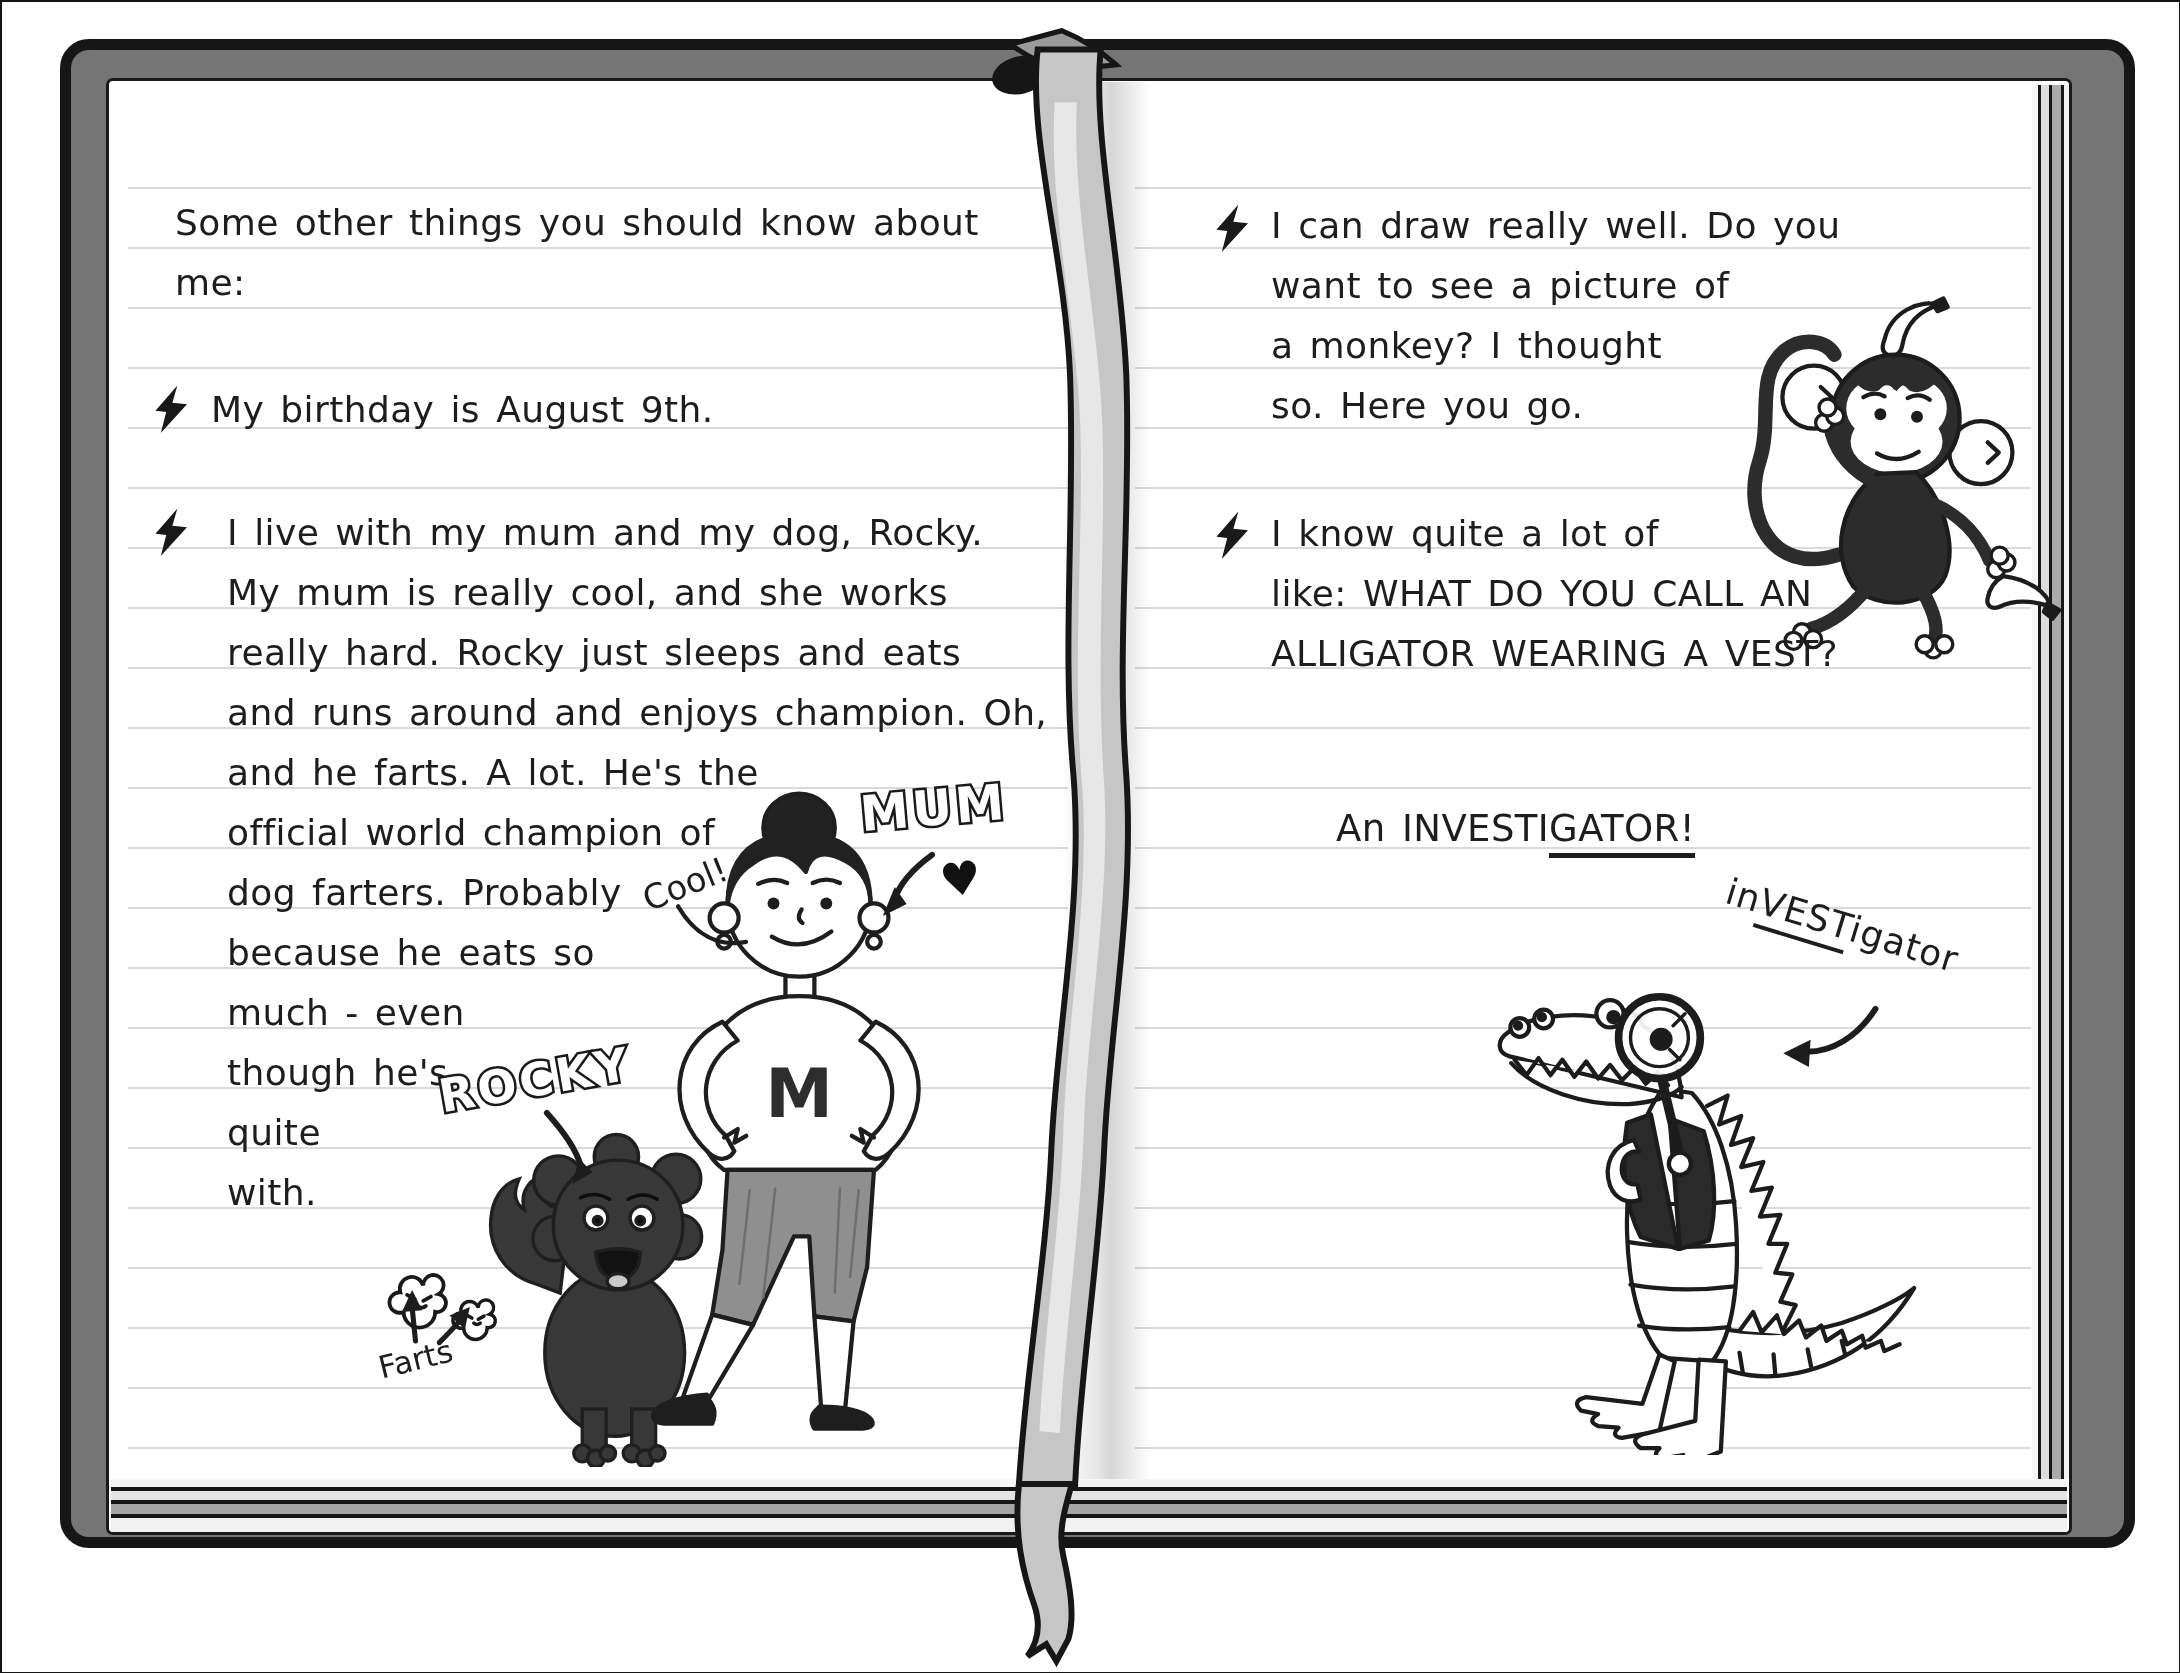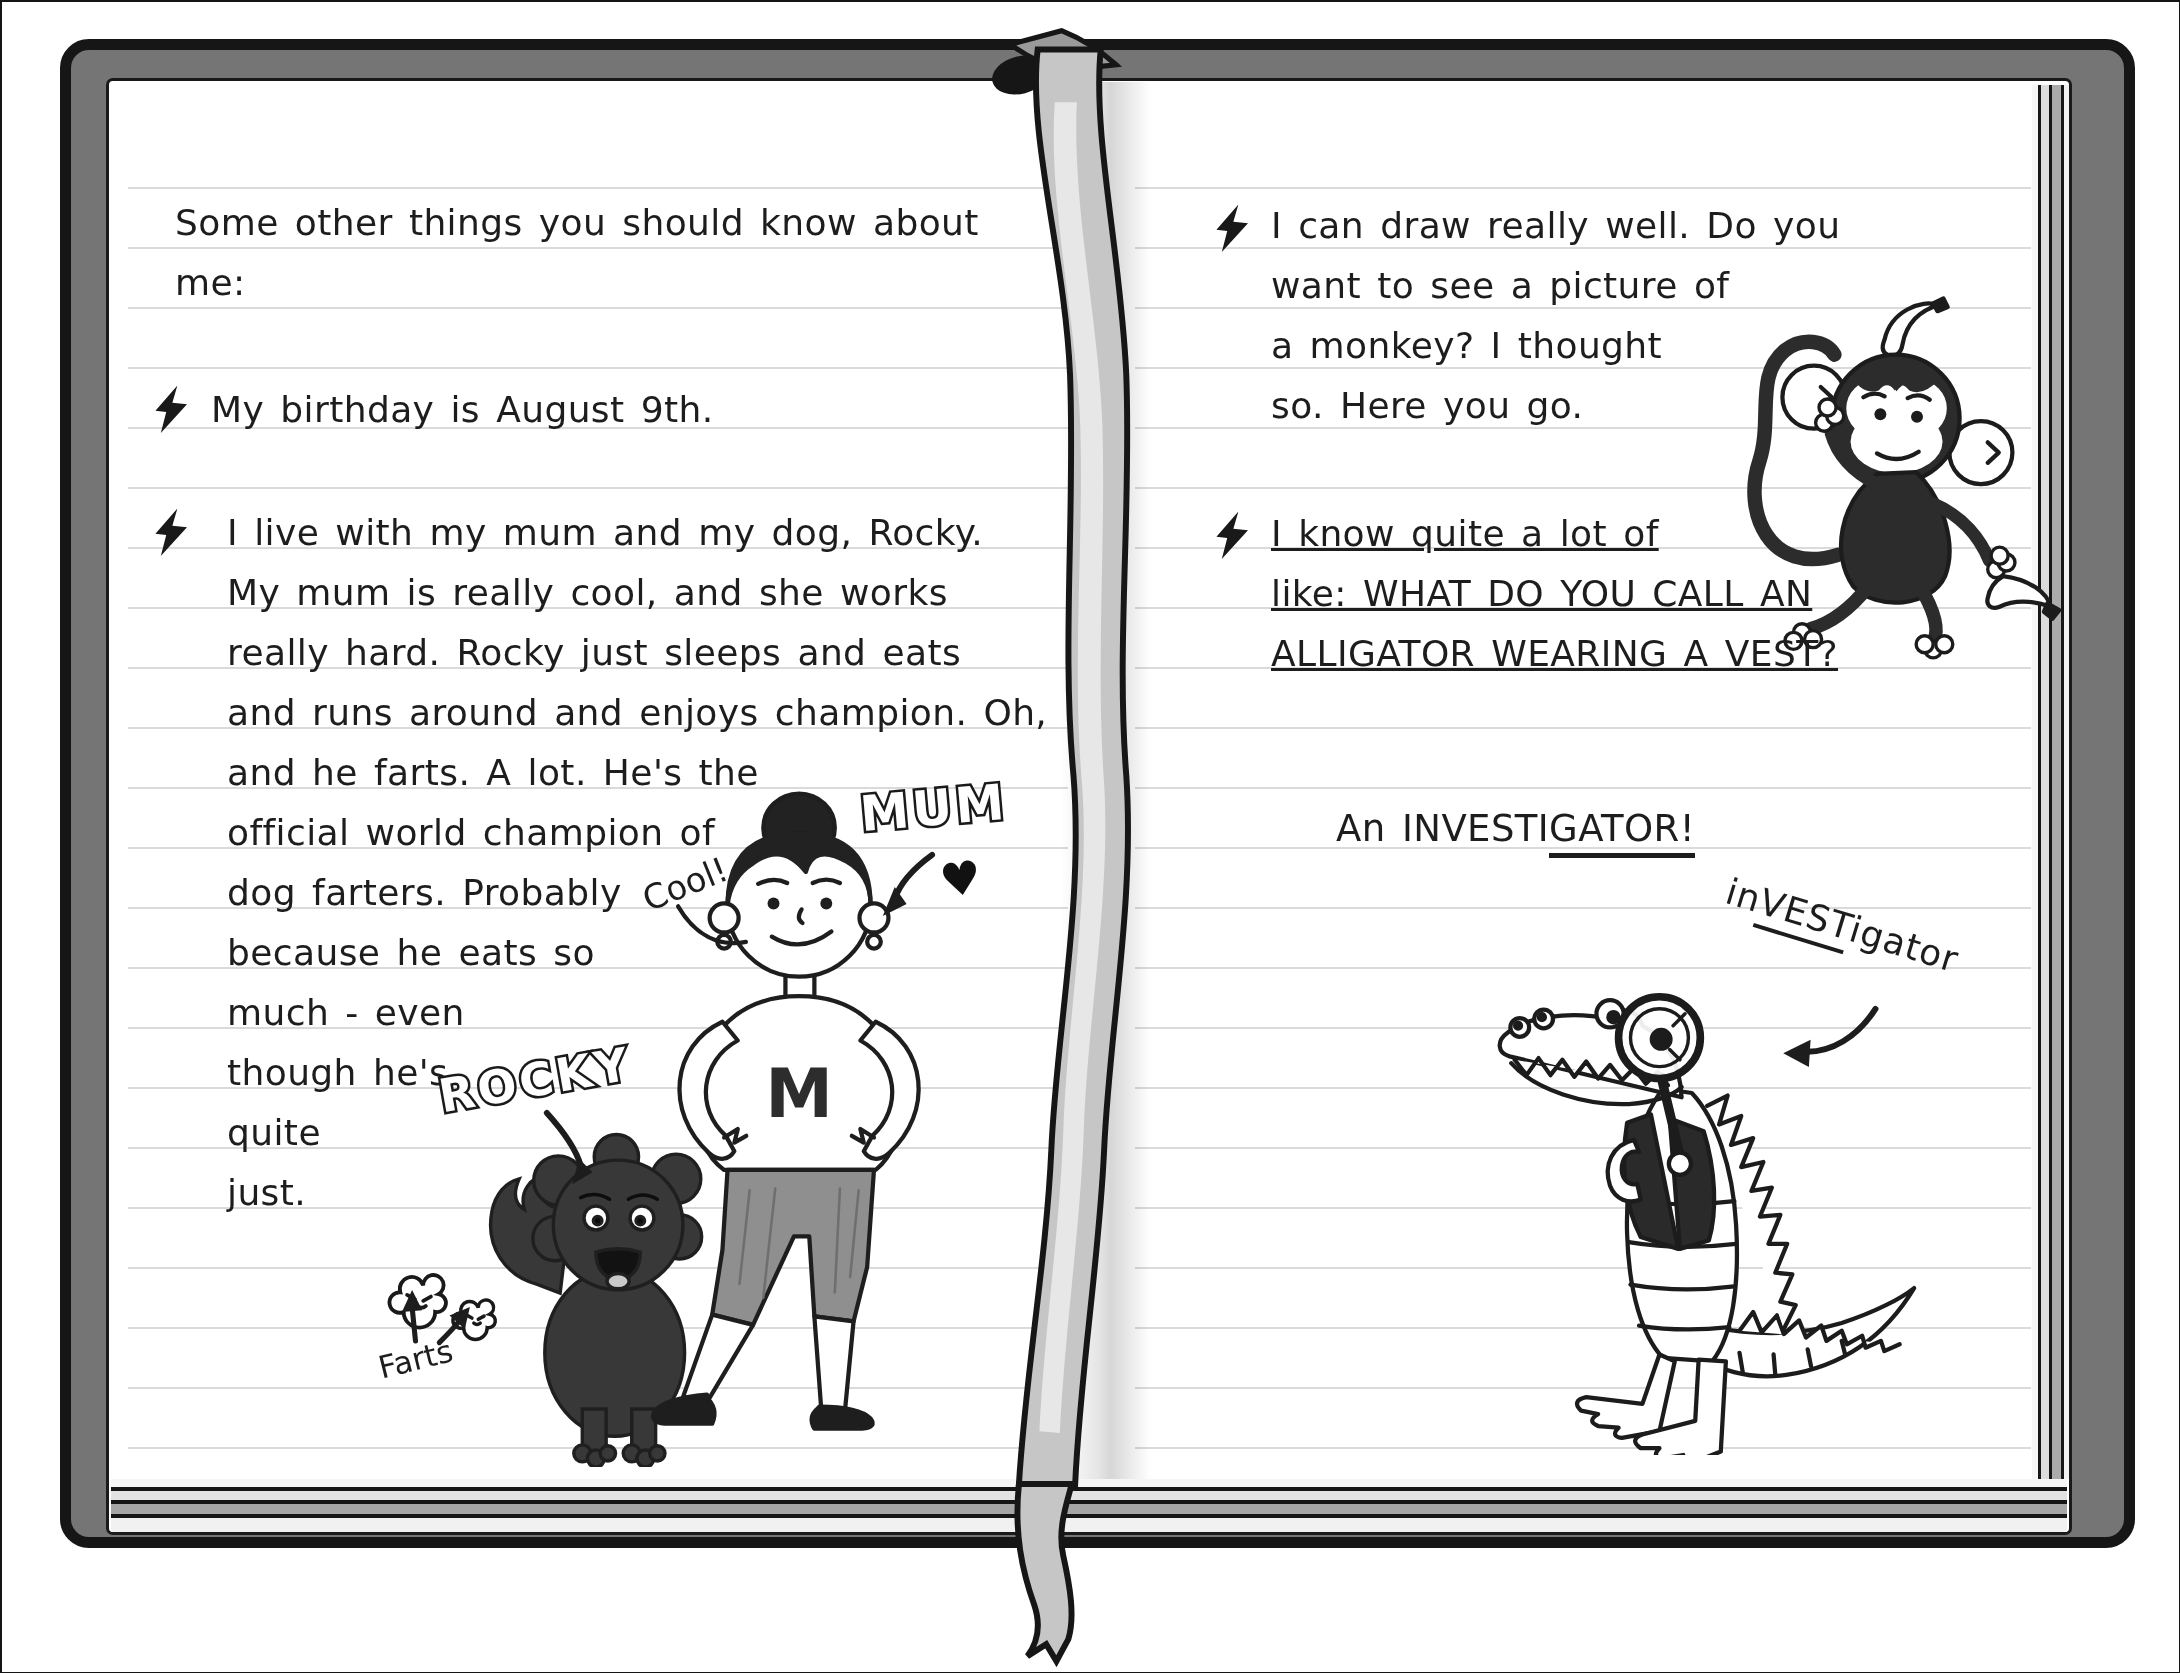--- a/index.html
+++ b/index.html
@@ -61,21 +61,21 @@
   <div class="line">My mum is really cool, and she works</div>
   <div class="line">really hard. Rocky just sleeps and eats</div>
   <div class="line">and runs around and enjoys champion. Oh,</div>
   <div class="line">and he farts. A lot. He's the</div>
   <div class="line">official world champion of</div>
   <div class="line">dog farters. Probably</div>
   <div class="line">because he eats so</div>
   <div class="line">much - even</div>
   <div class="line">though he's</div>
   <div class="line">quite</div>
-  <div class="line">just.</div>
+  <div class="line">with.</div>
 </div>
 
 <div class="abs hand" style="left:641px;top:864px;transform:rotate(-22deg);">Cool!</div>
 <svg class="abs deco" style="left:673px;top:901px;" width="78" height="53" viewBox="0 0 92 62">
   <path d="M6 6 C 26 40 54 54 86 48" fill="none" stroke="#1d1d1d" stroke-width="5" stroke-linecap="round"></path>
 </svg>
 
 <div class="abs bubble" style="left:860px;top:780px;font-size:49px;transform:rotate(-5deg);">MUM</div>
 <svg class="abs deco" style="left:874px;top:848px;" width="72" height="73" viewBox="0 0 84 86">
   <path d="M68 8 C 46 24 30 42 24 60" fill="none" stroke="#1d1d1d" stroke-width="7" stroke-linecap="round"></path>
@@ -169,21 +169,21 @@
 
 <div class="abs bolt" style="left:1216px;top:204px;"></div>
 <div class="abs txt" style="left:1271px;top:196px;">
   <div class="line">I can draw really well. Do you</div>
   <div class="line">want to see a picture of</div>
   <div class="line">a monkey? I thought</div>
   <div class="line">so. Here you go.</div>
 </div>
 
 <div class="abs bolt" style="left:1216px;top:511px;"></div>
-<div class="abs txt" style="left:1271px;top:504px;text-decoration:underline;">
+<div class="abs txt" style="left:1271px;top:504px;">
   <div class="line">I know quite a lot of</div>
   <div class="line">like: WHAT DO YOU CALL AN</div>
   <div class="line">ALLIGATOR WEARING A VEST?</div>
 </div>
 
 <div class="abs txt" style="left:1336px;top:799px;font-size:37px;">
   <span>An INVESTI</span><span class="underline">GATOR!</span>
 </div>
 
 <div class="abs hand" style="left:1722px;top:905px;font-size:36px;transform:rotate(17deg);letter-spacing:0.9px;">

